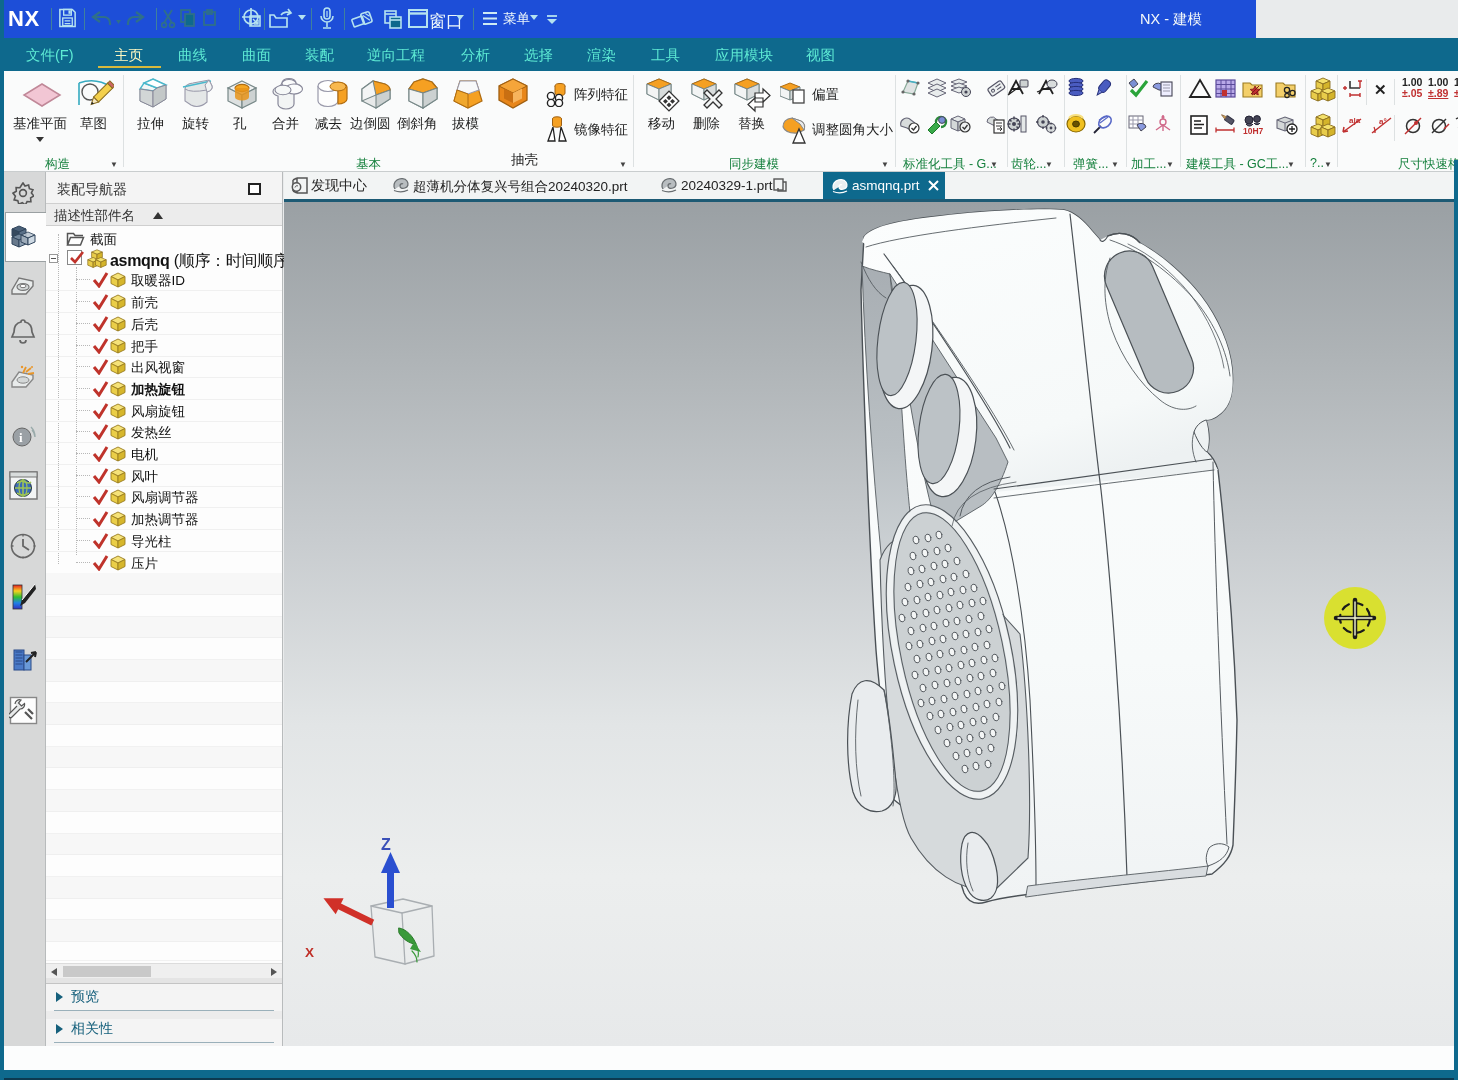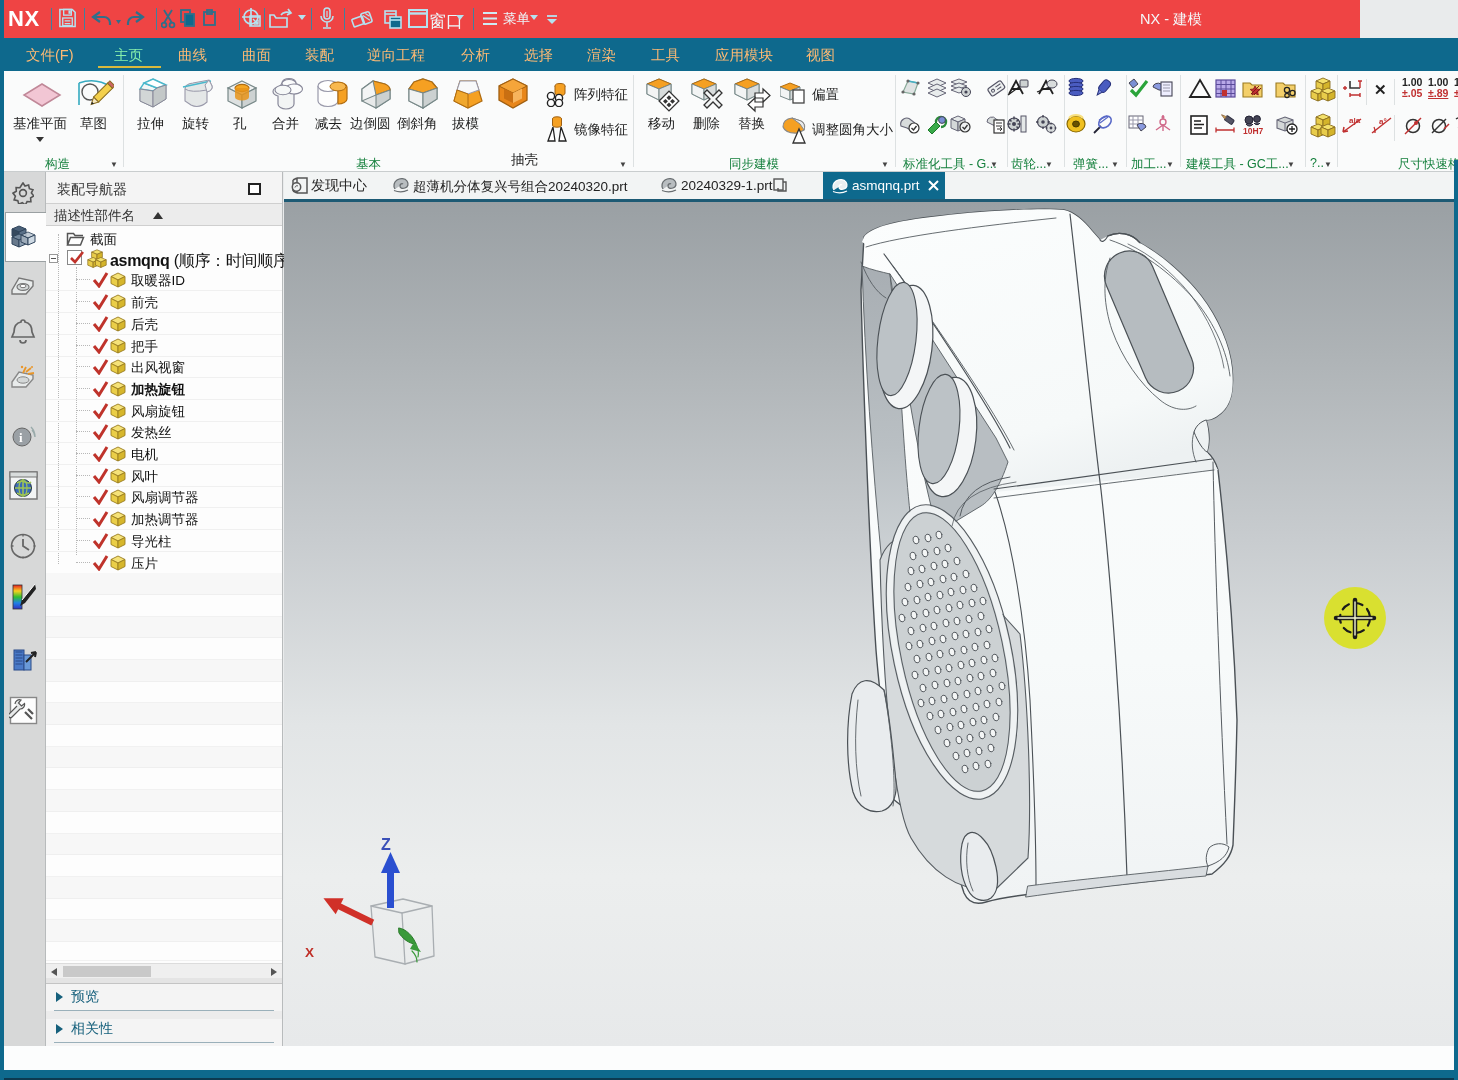--- a/index.html
+++ b/index.html
@@ -1,24 +1,24 @@
 <!DOCTYPE html>
 <html><head>
 <meta charset="utf-8">
 <style>
 * { margin:0; padding:0; box-sizing:border-box; }
 html,body { width:1458px; height:1080px; overflow:hidden; }
 body { font-family:"Liberation Sans", sans-serif; position:relative; background:#e9ebec; }
 .abs { position:absolute; }
 
 
-#titlebar { position:absolute; left:0; top:0; width:1360px; height:38px; background:#ef4444; }
+#titlebar { position:absolute; left:0; top:0; width:1256px; height:38px; background:#1d4ed8; }
 #menubar  { position:absolute; left:0; top:38px; width:1458px; height:33px; background:#0e698d; }
-.mitem { position:absolute; top:8px; font-size:14.5px; color:#fdba74; }
-.mhome { color:#86efac; }
+.mitem { position:absolute; top:8px; font-size:14.5px; color:#5eead4; }
+.mhome { color:#fef9c3; }
 #homeline { position:absolute; left:98px; top:28px; width:63px; height:2px; background:#d8b93c; }
 .tbico { position:absolute; top:7px; }
 .tbsep { position:absolute; top:8px; width:1px; height:22px; background:#3f809d; }
 
 
 #ribbon { position:absolute; left:4px; top:71px; width:1454px; height:101px; background:#fafbfb; border-bottom:1px solid #c9cdce; }
 .rsep { position:absolute; top:4px; width:1px; height:92px; background:#dde1e2; }
 .rlabel { position:absolute; top:85px; font-size:12.5px; color:#15803d; white-space:nowrap; }
 .rarrow { position:absolute; top:89px; font-size:8px; color:#444; }
 .ricon { position:absolute; top:6px; }

